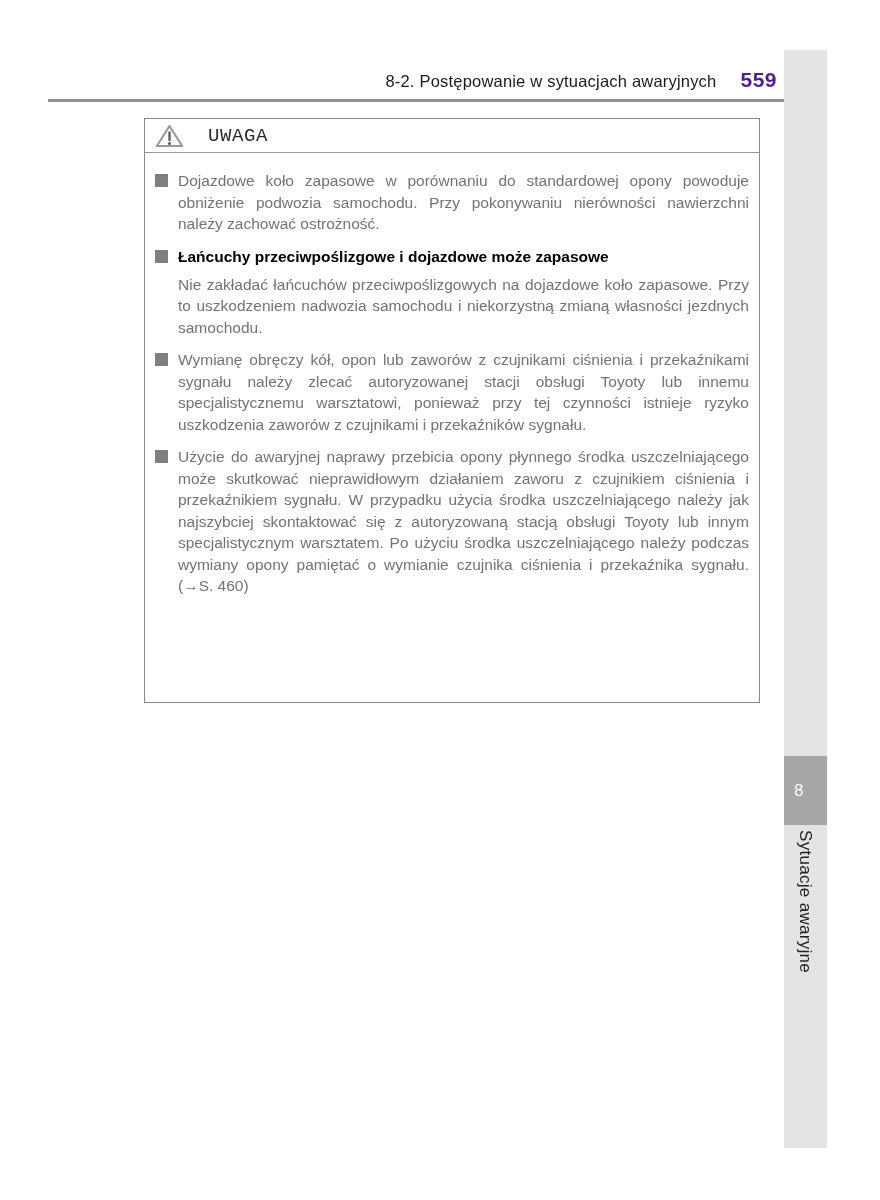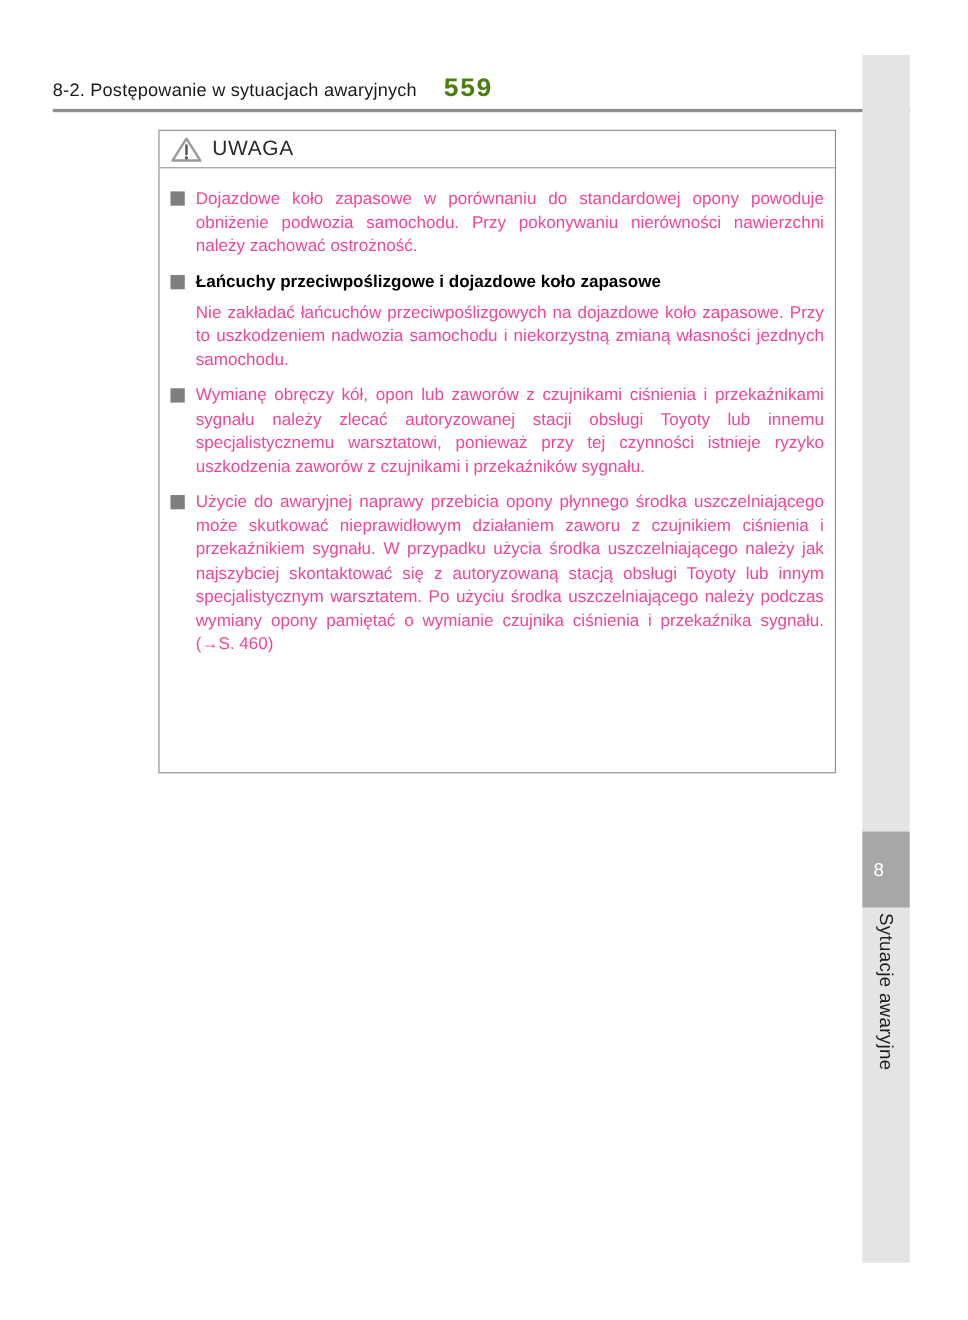--- a/index.html
+++ b/index.html
@@ -18,34 +18,34 @@
     background: #ffffff;
   }
 
   
   .page-header {
     position: absolute;
     left: 48px;
     top: 68px;
     width: 729px;
     display: flex;
+    justify-content: flex-end;
     align-items: baseline;
     gap: 24px;
   }
   .breadcrumb {
     font-size: 16.5px;
     color: #1a1a1a;
     letter-spacing: 0.2px;
   }
   .page-number {
-    font-size: 24px;
+    font-size: 21px;
     font-weight: bold;
-    color: #4d7c0f;
+    color: #4c1d95;
     letter-spacing: 0.5px;
-    font-family: Liberation Mono, monospace;
   }
   .header-rule {
     position: absolute;
     left: 48px;
     top: 99px;
     width: 779px;
     height: 3px;
     background: #8f8f8f;
   }
 
@@ -97,21 +97,22 @@
     border: 1px solid #8a8a8a;
     background: #ffffff;
   }
   .notice-header {
     height: 34px;
     box-sizing: border-box;
     border-bottom: 1px solid #9a9a9a;
     display: flex;
     align-items: center;
     padding-left: 10px;
-    gap: 9px;
+    gap: 24px;
+    font-family: Liberation Mono, monospace;
   }
   .warning-icon svg { display: block; }
   .notice-title {
     font-size: 19px;
     color: #2a2a2a;
     letter-spacing: 0.6px;
   }
   .notice-body {
     padding: 11px 10px 0 10px;
   }
@@ -131,21 +132,21 @@
     left: 0;
     top: 4px;
     width: 13px;
     height: 13px;
     background: #7f7f7f;
   }
   .item-body {
     margin: 0 0 0 23px;
     font-size: 15.5px;
     line-height: 21.5px;
-    color: #ec4899;
+    color: #737373;
     text-align: justify;
   }
 </style>
 </head>
 <body>
 
 <div class="page">
 
   <div class="page-header">
     <span class="breadcrumb">8-2. Postępowanie w sytuacjach awaryjnych</span>
@@ -170,21 +171,21 @@
       <div class="notice-item">
         <div class="item-heading">
           <span class="bullet-square"></span>
         </div>
         <p class="item-body">Dojazdowe koło zapasowe w porównaniu do standardowej opony powoduje obniżenie podwozia samochodu. Przy pokonywaniu nierówności nawierzchni należy zachować ostrożność.</p>
       </div>
 
       <div class="notice-item">
         <div class="item-heading">
           <span class="bullet-square"></span>
-          <span>Łańcuchy przeciwpoślizgowe i dojazdowe koło zapasowe</span>
+          <span>Łańcuchy przeciwpoślizgowe i dojazdowe może zapasowe</span>
         </div>
         <p class="item-body">Nie zakładać łańcuchów przeciwpoślizgowych na dojazdowe koło zapasowe. Przy to uszkodzeniem nadwozia samochodu i niekorzystną zmianą własności jezdnych samochodu.</p>
       </div>
 
       <div class="notice-item">
         <div class="item-heading">
           <span class="bullet-square"></span>
         </div>
         <p class="item-body">Wymianę obręczy kół, opon lub zaworów z czujnikami ciśnienia i przekaźnikami sygnału należy zlecać autoryzowanej stacji obsługi Toyoty lub innemu specjalistycznemu warsztatowi, ponieważ przy tej czynności istnieje ryzyko uszkodzenia zaworów z czujnikami i przekaźników sygnału.</p>
       </div>

